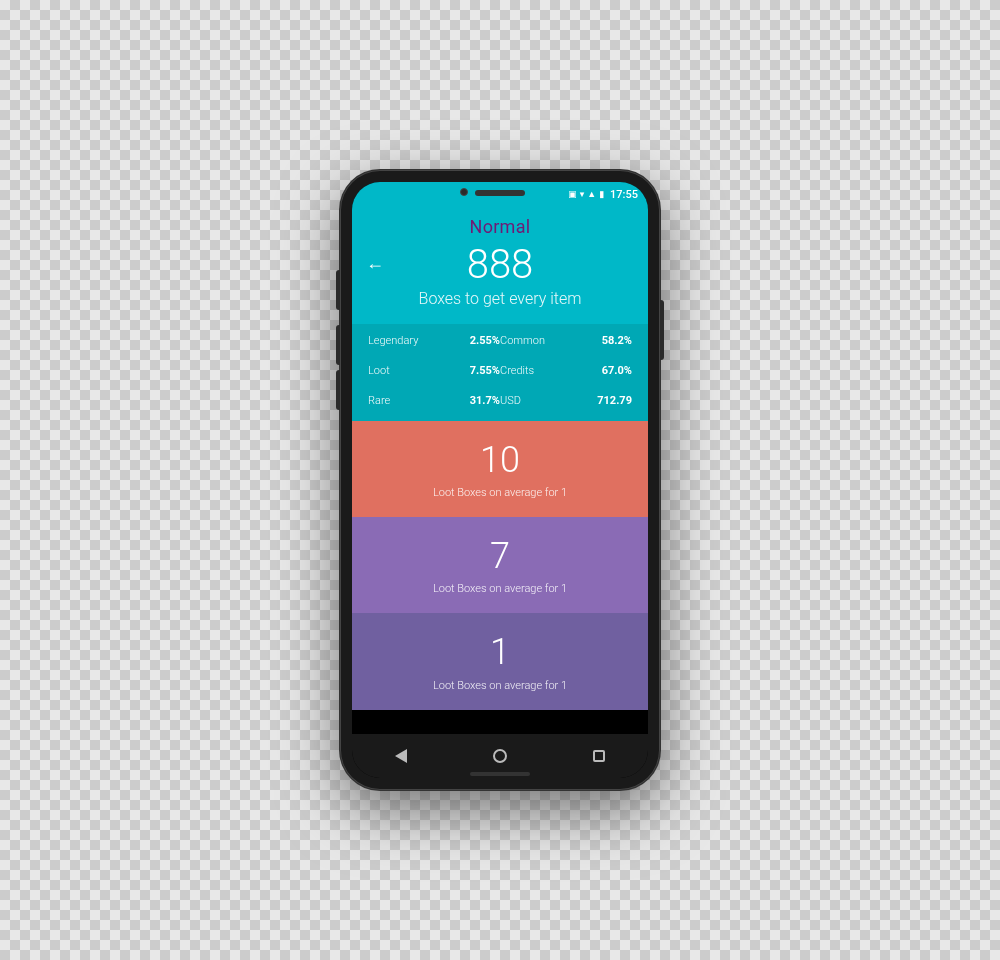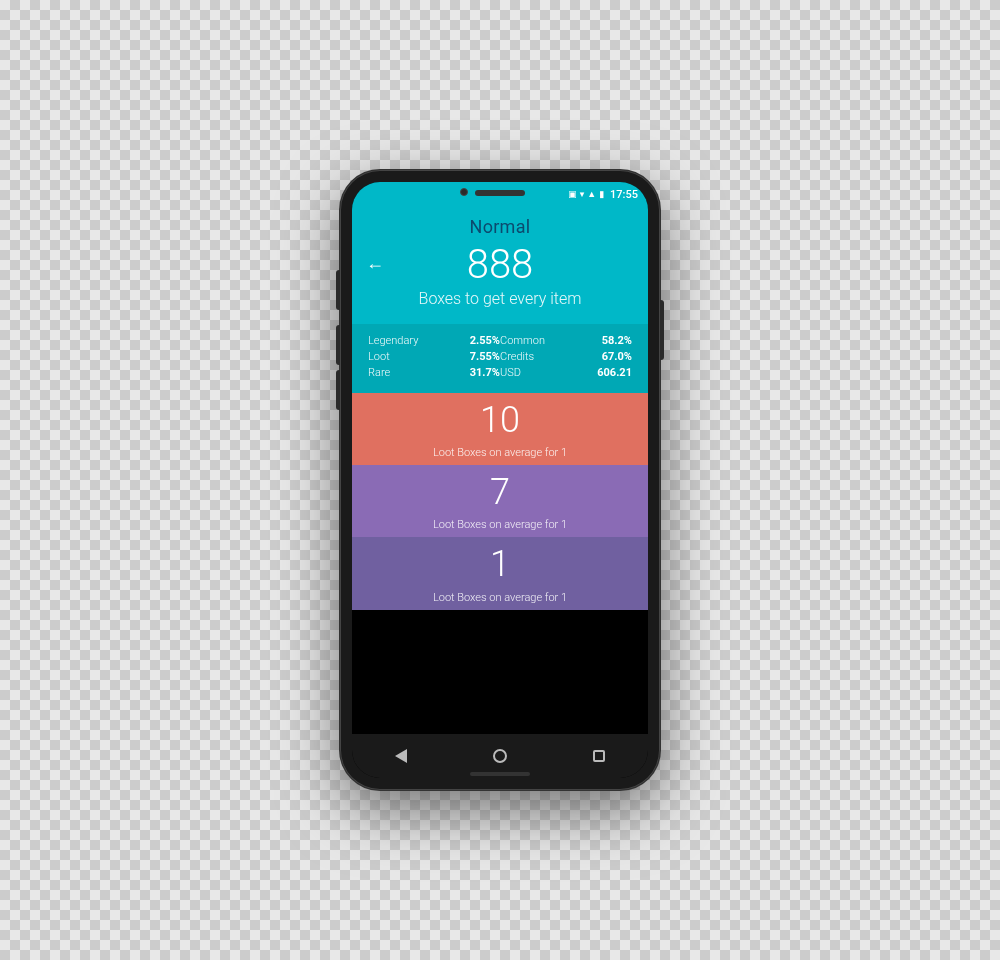--- a/index.html
+++ b/index.html
@@ -110,21 +110,21 @@
       position: absolute;
       left: 14px;
       top: 50%;
       transform: translateY(-50%);
       color: white;
       font-size: 18px;
       margin-top: -2px;
     }
 
     .header-title {
-      color: #0c4a6e;
+      color: #701a75;
       font-size: 18px;
       font-weight: 400;
       letter-spacing: 0.3px;
     }
 
     .header-number {
       color: white;
       font-size: 40px;
       font-weight: 300;
       line-height: 1.1;
@@ -141,21 +141,21 @@
     
     .stats-section {
       background: #00a8b5;
       padding: 10px 16px 14px;
       flex-shrink: 0;
     }
 
     .stats-grid {
       display: grid;
       grid-template-columns: 1fr 1fr 1fr 1fr;
-      gap: 3px 0;
+      gap: 17px 0;
       color: white;
       font-size: 11px;
     }
 
     .stat-label {
       font-weight: 300;
       color: rgba(255,255,255,0.95);
     }
 
     .stat-value {
@@ -167,21 +167,21 @@
 
     
     .content {
       flex: 1;
       overflow-y: auto;
       display: flex;
       flex-direction: column;
     }
 
     .card {
-      padding: 6px 16px;
+      padding: 18px 16px;
       text-align: center;
       flex-shrink: 0;
     }
 
     .card-red {
       background: #e07060;
     }
 
     .card-purple {
       background: #8a6bb5;
@@ -319,21 +319,21 @@
         <span class="stat-value">58.2%</span>
 
         <span class="stat-label">Loot</span>
         <span class="stat-value">7.55%</span>
         <span class="stat-label">Credits</span>
         <span class="stat-value">67.0%</span>
 
         <span class="stat-label">Rare</span>
         <span class="stat-value">31.7%</span>
         <span class="stat-label">USD</span>
-        <span class="stat-value">606.21</span>
+        <span class="stat-value">712.79</span>
 
       </div>
     </div>
 
     <div class="content">
 
       <div class="card card-red">
         <div class="card-number">10</div>
         <div class="card-label">Loot Boxes on average for 1</div>
       </div>

